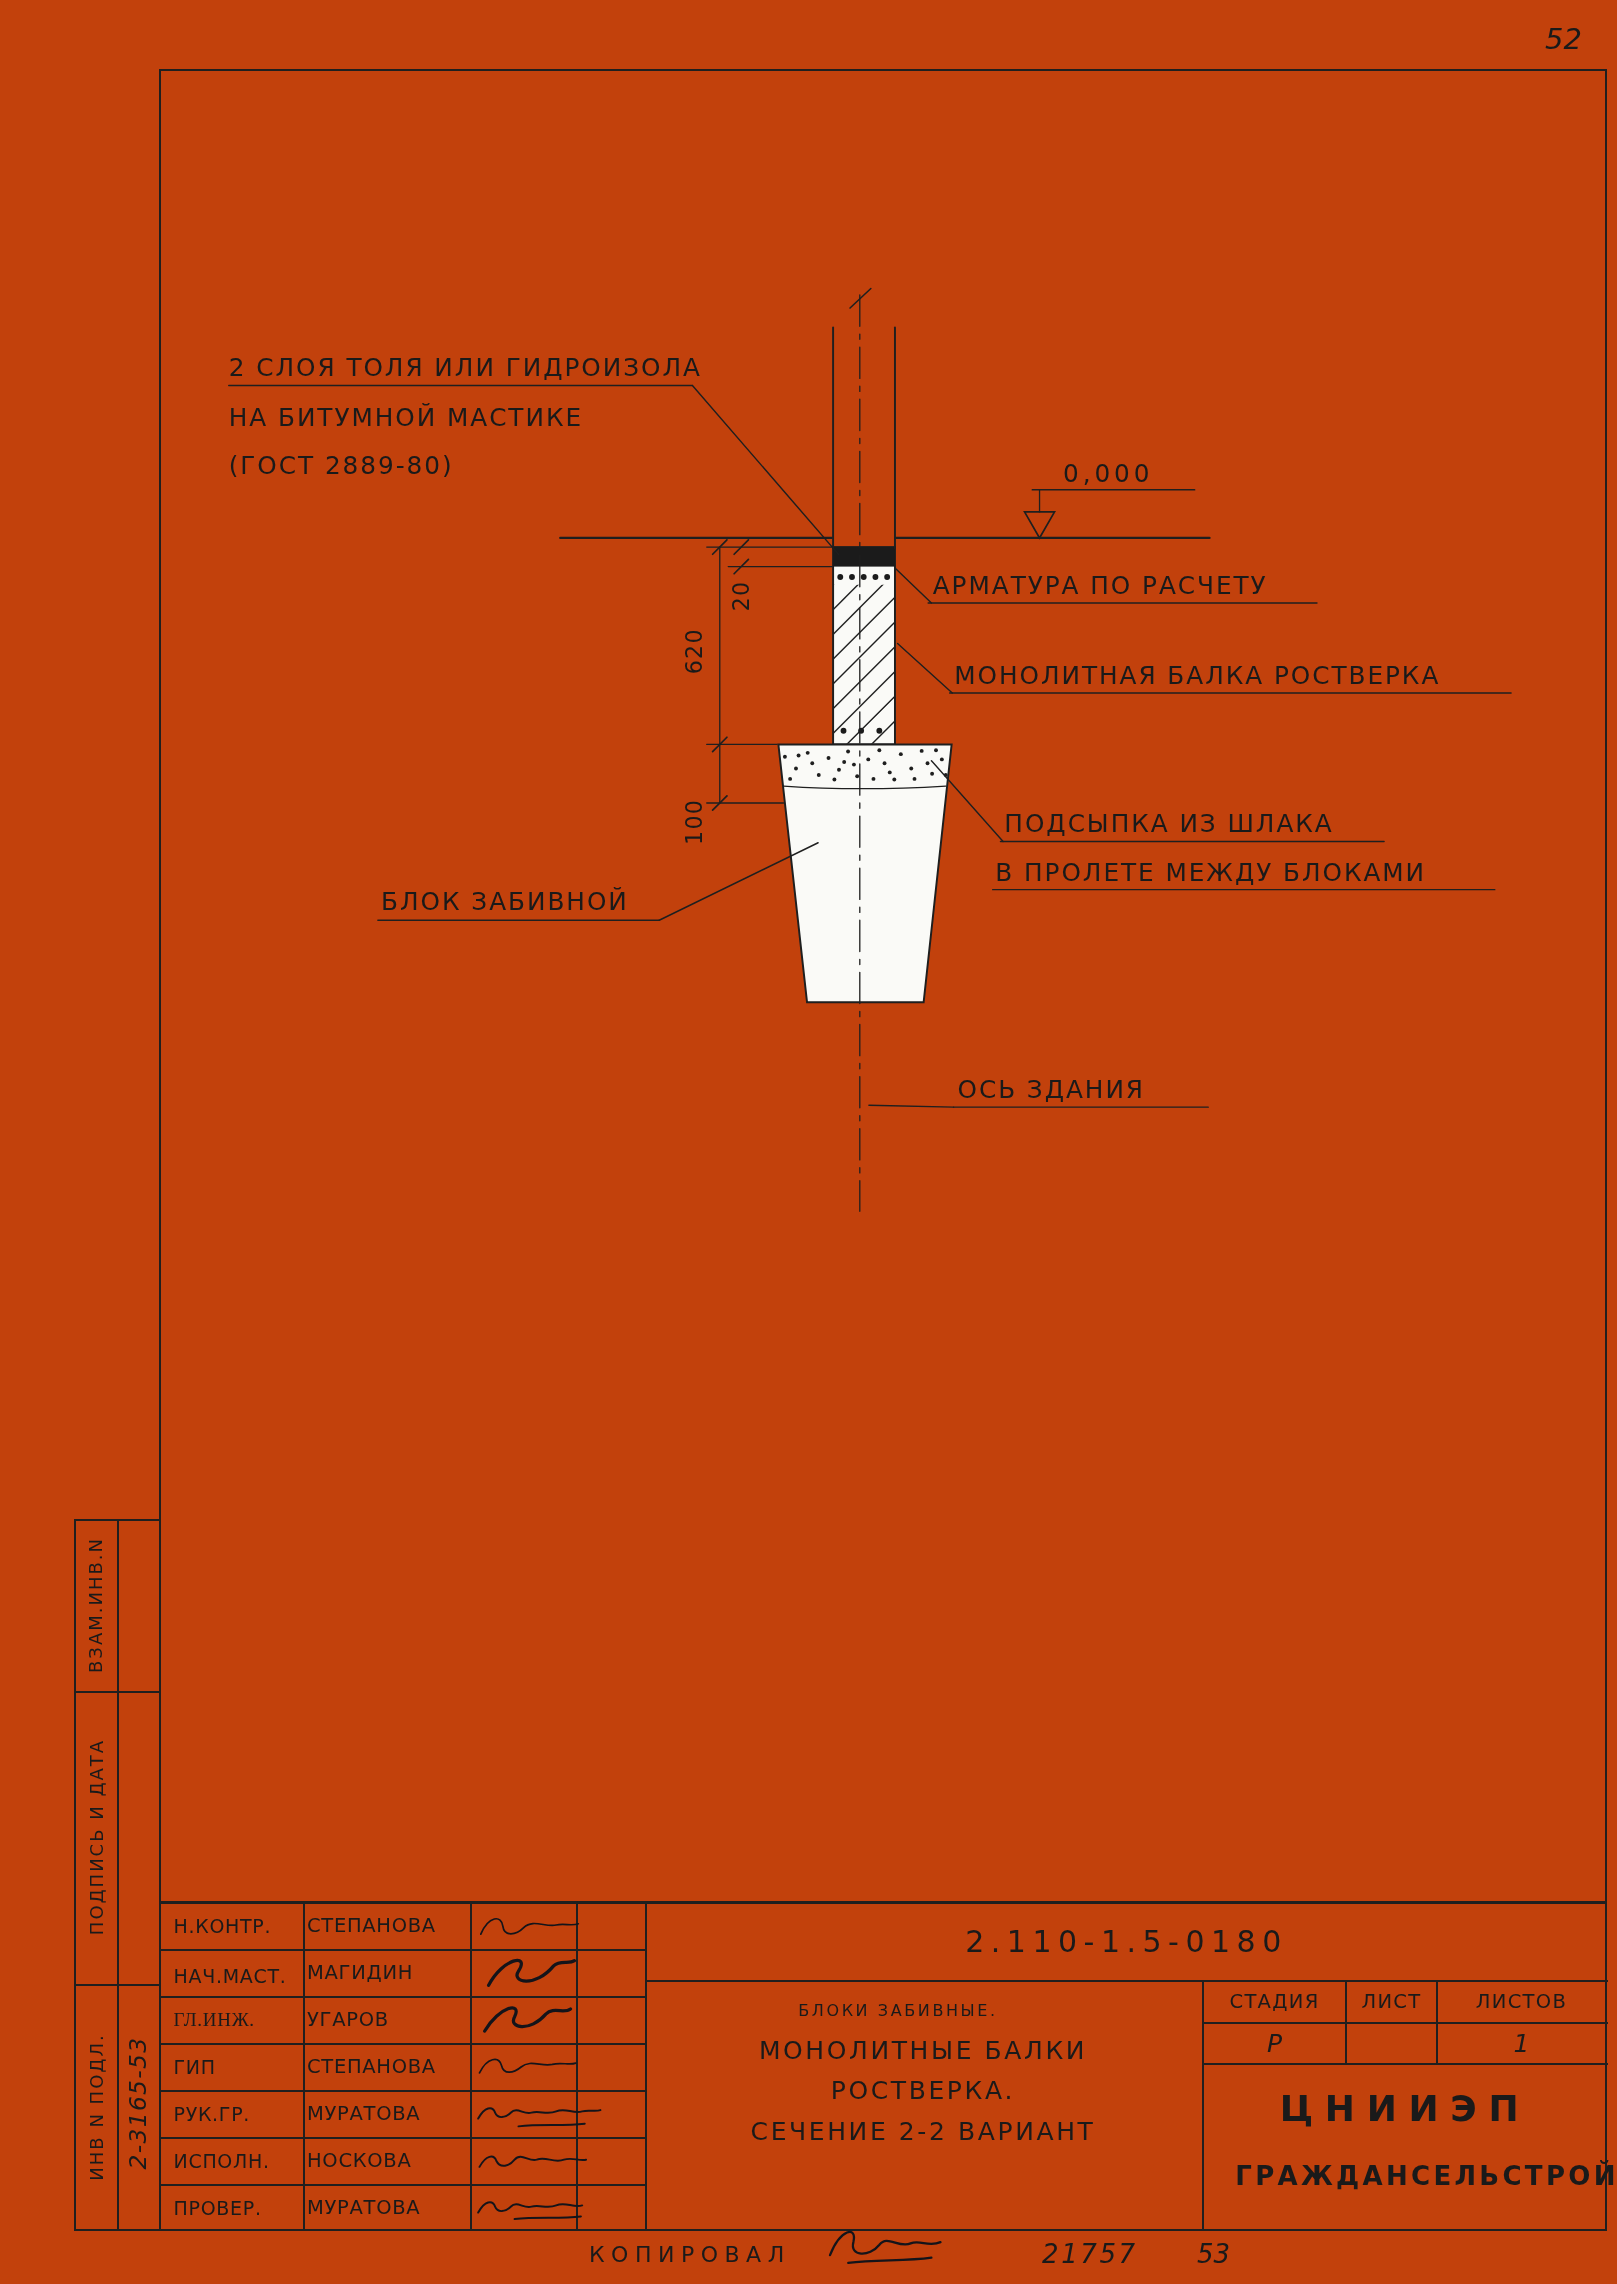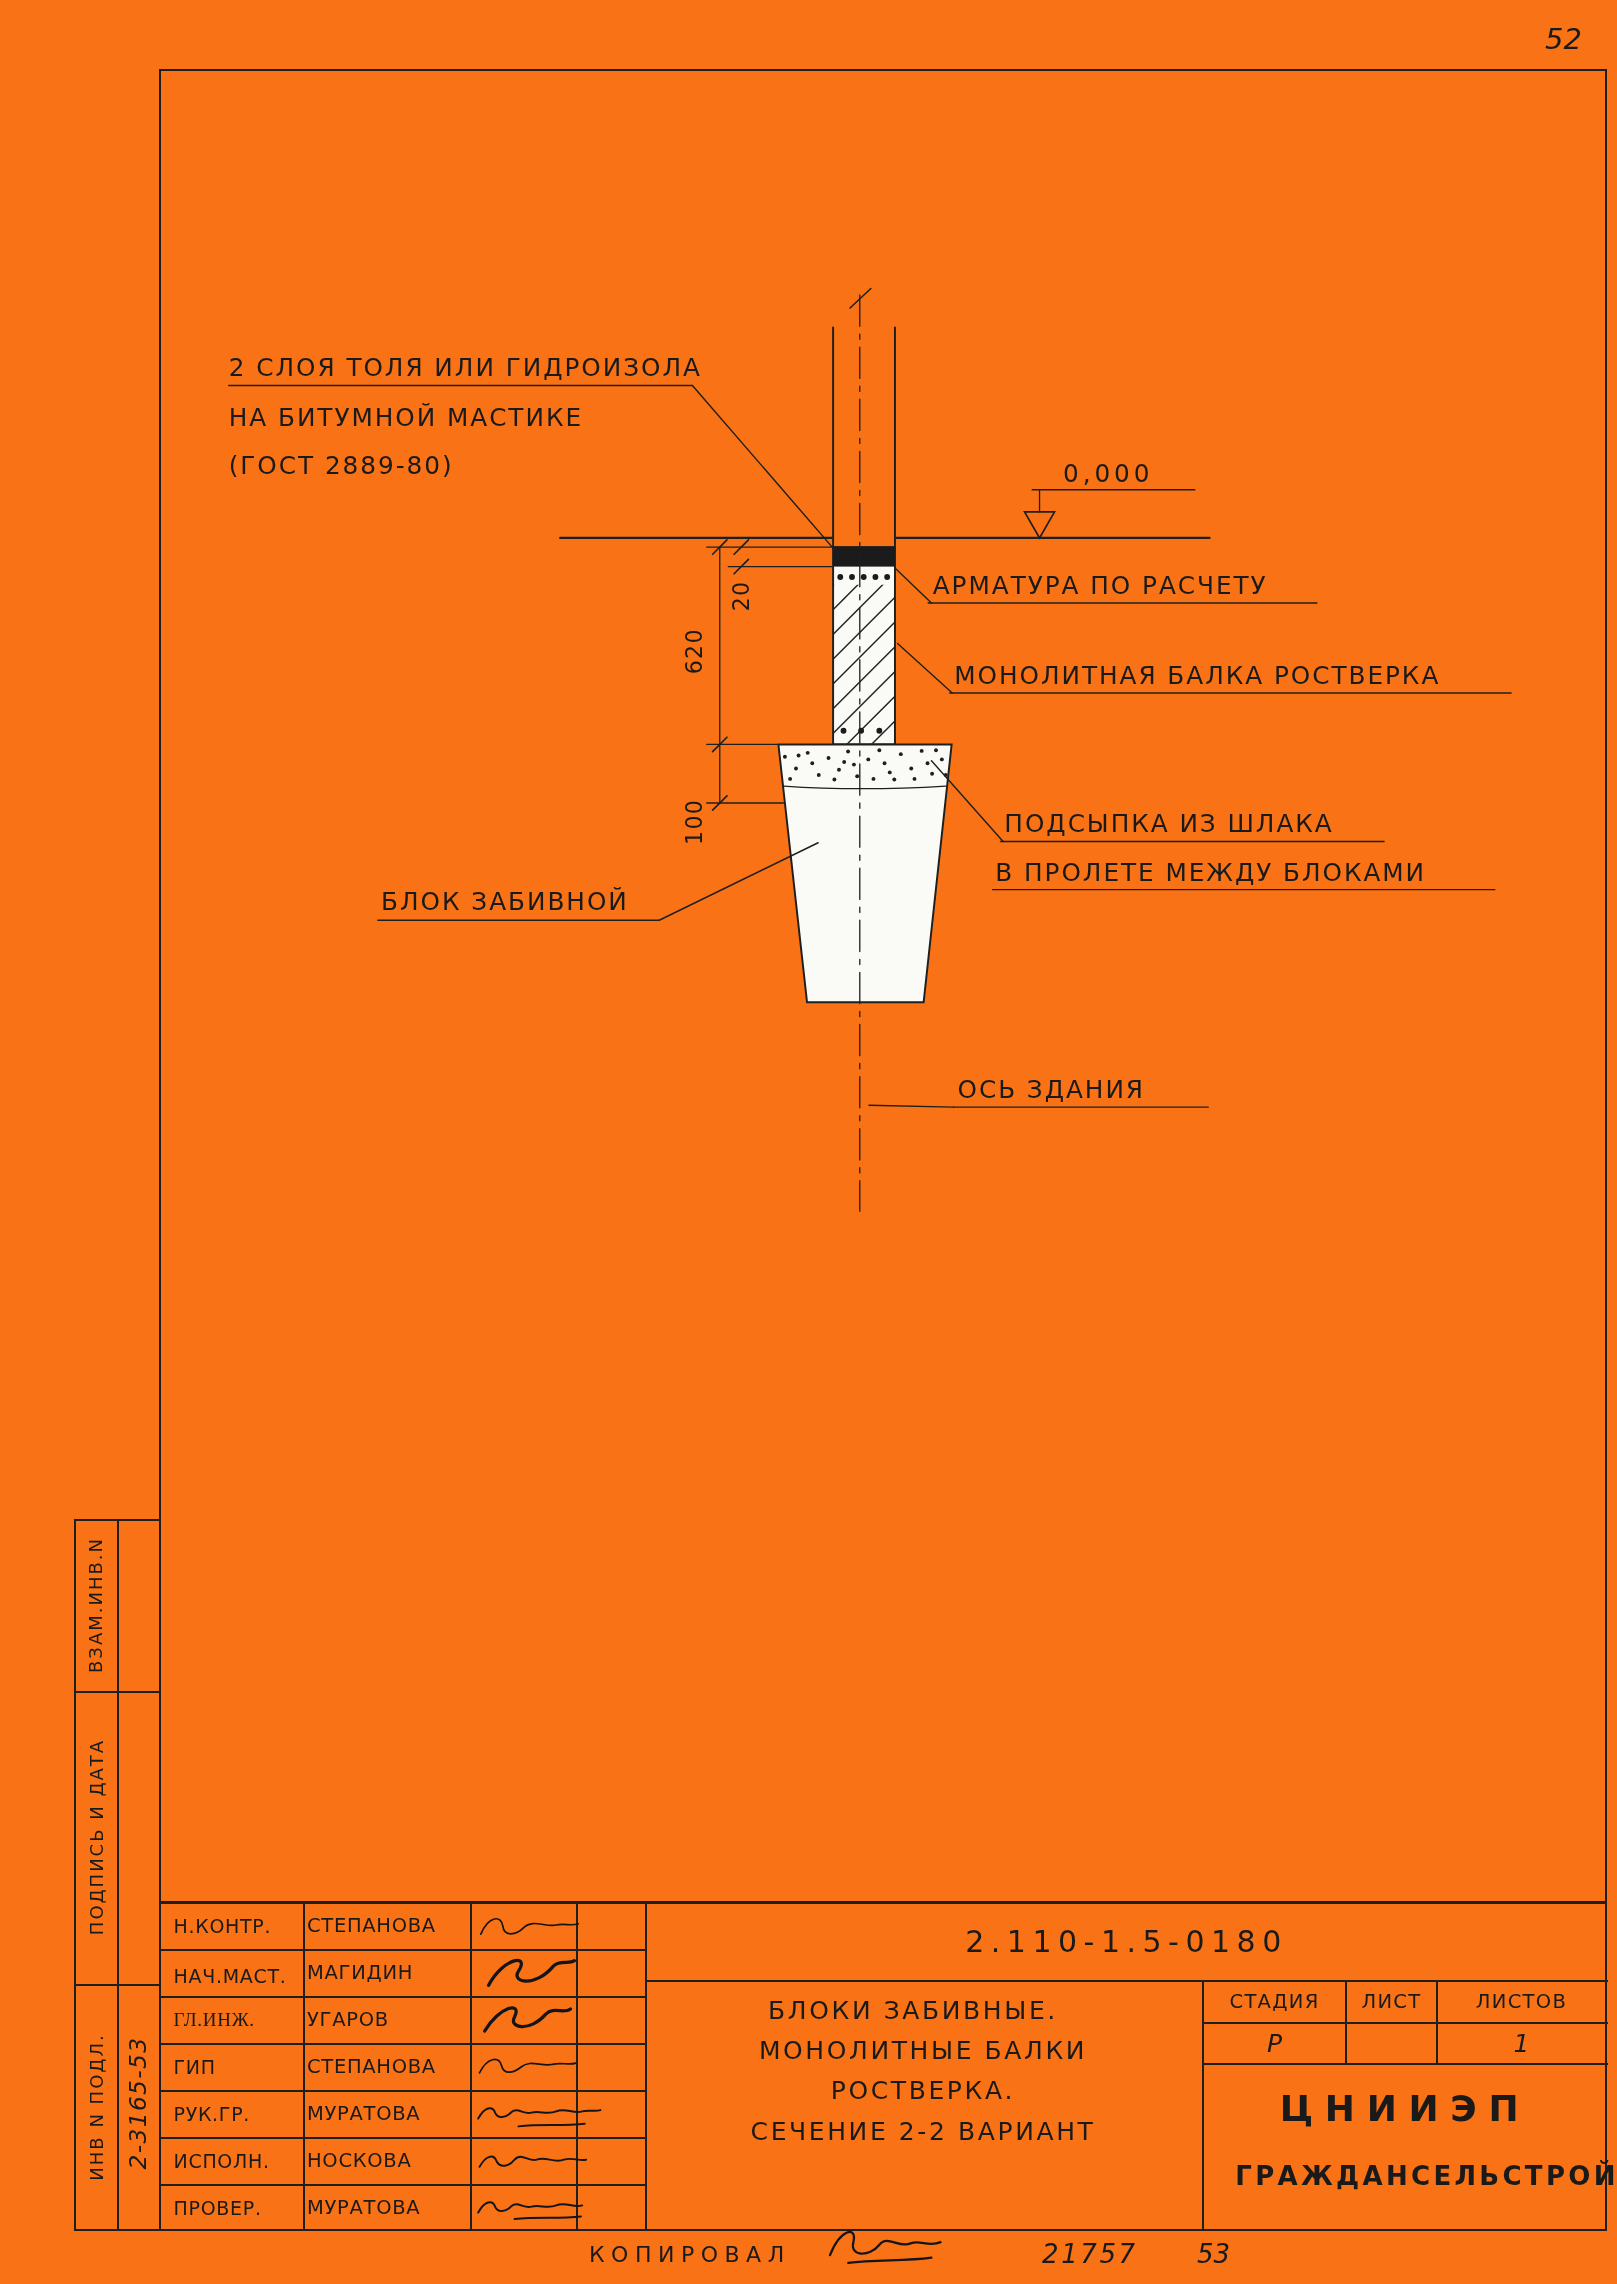--- a/index.html
+++ b/index.html
@@ -1,17 +1,17 @@
 <!DOCTYPE html>
 <html style="font-size:10.4px"><head>
 <meta charset="utf-8">
 <style>
   * { box-sizing: border-box; }
   html,body { margin:0; padding:0; background:#e9e9e6; }
-  .sheet { position:relative; width:1618px; height:2284px; background:#f97316;
+  .sheet { position:relative; width:1618px; height:2284px; background:#c2410c;
            font-family:"DejaVu Sans","Liberation Sans",sans-serif; color:#1a1a1a; overflow:hidden; }
   .frame { position:absolute; left:159px; top:69px; width:1448px; height:2162px; border:2.6px solid #1f1f1f; }
   .hl { position:absolute; height:2px; background:#1f1f1f; }
   .vl { position:absolute; width:2px; background:#1f1f1f; }
   .txt { position:absolute; white-space:nowrap; }
   .c { position:absolute; display:flex; align-items:center; justify-content:center; text-align:center; white-space:nowrap; }
   .l { position:absolute; display:flex; align-items:center; white-space:nowrap; }
   .rotc { position:absolute; display:flex; align-items:center; justify-content:center; transform:rotate(-90deg); white-space:nowrap; }
   .hand { font-style:italic; }
   svg text { font-family:"DejaVu Sans","Liberation Sans",sans-serif; }
@@ -216,21 +216,21 @@
     </svg>
   <svg style="position:absolute;left:473px;top:2142px;" width="156" height="38" viewBox="0 0 240 58">
     <path d="M10 38 C 20 20 32 18 36 29 C 42 41 56 37 64 27 C 74 15 86 31 98 27 C 112 21 124 33 140 27 C 152 23 162 29 174 27" fill="none" stroke="#14141a" stroke-width="3" stroke-linecap="round"></path>
     </svg>
   <svg style="position:absolute;left:473px;top:2189px;" width="156" height="38" viewBox="0 0 240 58">
     <path d="M8 36 C 18 18 30 16 34 27 C 38 37 50 35 58 27 C 68 17 78 31 90 27 C 102 23 114 31 128 25 C 142 19 154 29 168 25 M64 46 C 98 42 134 46 166 42" fill="none" stroke="#14141a" stroke-width="3" stroke-linecap="round"></path>
     </svg>
 
   <div class="c" style="left:645px;top:1905px;width:963px;height:73px;font-size:30px;letter-spacing:6.5px;">2.110-1.5-0180</div>
 
-  <div class="c" style="left:641px;top:1990px;width:544px;height:40px;font-size:25px;letter-spacing:2.6px;">БЛОКИ ЗАБИВНЫЕ.</div>
+  <div class="c" style="left:626px;top:1990px;width:544px;height:40px;font-size:16px;letter-spacing:2.6px;">БЛОКИ ЗАБИВНЫЕ.</div>
   <div class="c" style="left:651px;top:2030px;width:544px;height:40px;font-size:25px;letter-spacing:2.6px;">МОНОЛИТНЫЕ БАЛКИ</div>
   <div class="c" style="left:651px;top:2070px;width:544px;height:40px;font-size:25px;letter-spacing:2.6px;">РОСТВЕРКА.</div>
   <div class="c" style="left:651px;top:2111px;width:544px;height:40px;font-size:25px;letter-spacing:2.6px;">СЕЧЕНИЕ 2-2 ВАРИАНТ</div>
 
   <div class="c" style="left:1204px;top:1982px;width:141px;height:39px;font-size:19.5px;letter-spacing:1.3px;">СТАДИЯ</div>
   <div class="c" style="left:1347px;top:1982px;width:89px;height:39px;font-size:19.5px;letter-spacing:1.3px;border-radius:15px;">ЛИСТ</div>
   <div class="c" style="left:1438px;top:1982px;width:167px;height:39px;font-size:19.5px;letter-spacing:1.3px;">ЛИСТОВ</div>
   <div class="c hand" style="left:1204px;top:2024px;width:141px;height:38px;font-size:25px;">Р</div>
   <div class="c hand" style="left:1438px;top:2024px;width:167px;height:38px;font-size:25px;">1</div>
 

